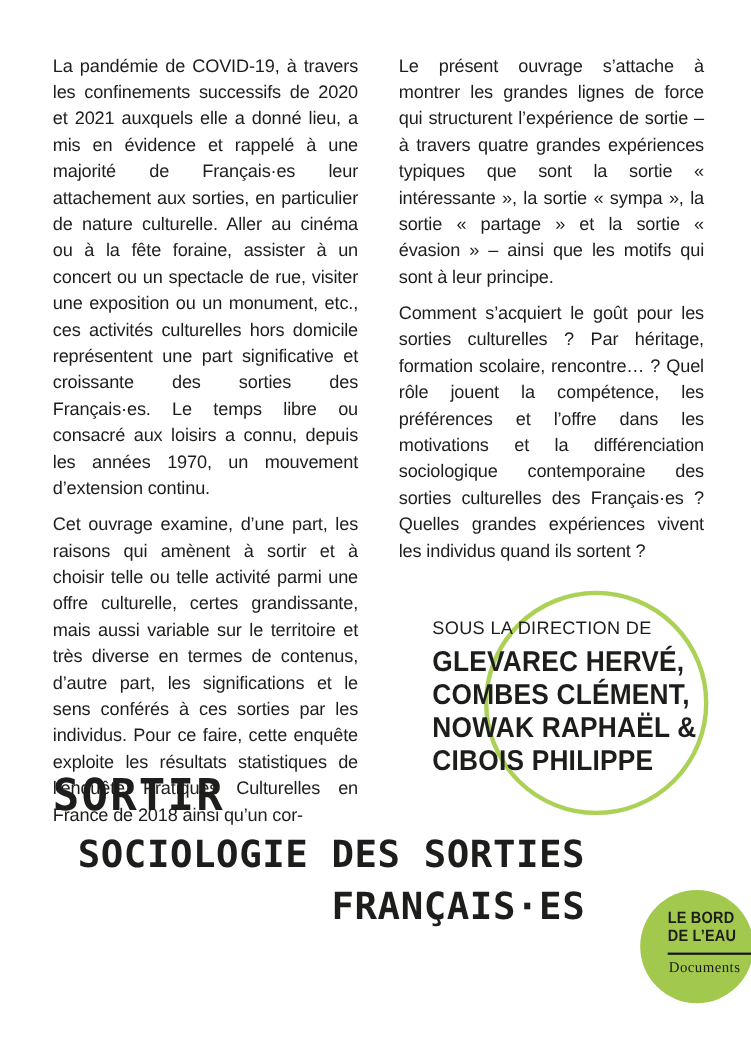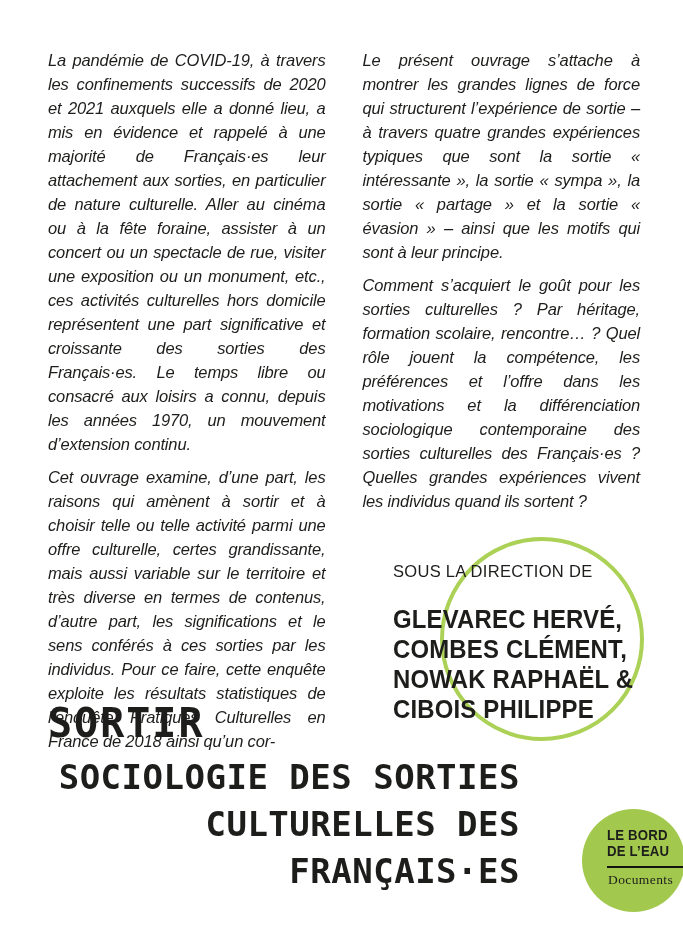--- a/index.html
+++ b/index.html
@@ -23,40 +23,40 @@
   }
   .col{
     width:278px;
     font-size:16.5px;
     line-height:24px;
     letter-spacing:-0.15px;
     text-align:justify;
     hyphens:auto;
     -webkit-hyphens:auto;
   }
-  .col p{margin:0 0 9px 0;font-style:italic;}
+  .col p{margin:0 0 9px 0;}
   
   .author-ring{
     position:absolute;
     left:440px;top:537px;
     width:196px;height:196px;
     border:4px solid #abd157;
     border-radius:50%;
     z-index:0;
   }
   .byline{
     position:absolute;
     left:393px;top:562px;
     z-index:1;
   }
   .byline .kicker{
     font-size:16.5px;
     letter-spacing:0.3px;
     line-height:18px;
-    margin-bottom:24px;
+    margin-bottom:6px;
     white-space:nowrap;
   }
   .byline .names{
     font-size:26px;
     font-weight:700;
     line-height:30px;
     letter-spacing:0.2px;
     transform:scaleX(0.92);
     transform-origin:left top;
     white-space:nowrap;
@@ -69,21 +69,21 @@
     font-family:"DejaVu Sans Mono", monospace;
     font-weight:700;
     font-size:40px;
     line-height:46px;
     letter-spacing:2px;
     z-index:1;
     white-space:nowrap;
   }
   .subtitle{
     position:absolute;
-    left:48px;top:754px;
+    left:60px;top:754px;
     width:472px;
     text-align:right;
     font-family:"DejaVu Sans Mono", monospace;
     font-weight:700;
     font-size:34px;
     line-height:47px;
     letter-spacing:0.5px;
   }
   .subtitle span{display:block;}
   
@@ -145,21 +145,20 @@
       <div>COMBES CLÉMENT,</div>
       <div>NOWAK RAPHAËL &amp;</div>
       <div>CIBOIS PHILIPPE</div>
     </div>
   </div>
 
   <h1 class="title">SORTIR</h1>
 
   <div class="subtitle">
     <span>SOCIOLOGIE DES SORTIES</span>
-    <span>CULTURELLES DES</span>
     <span>FRANÇAIS·ES</span>
   </div>
 
   <div class="pub-circle"></div>
   <div class="pub-name">
     <span>LE BORD</span>
     <span>DE L’EAU</span>
   </div>
   <div class="pub-rule"></div>
   <div class="pub-collection">Documents</div>

